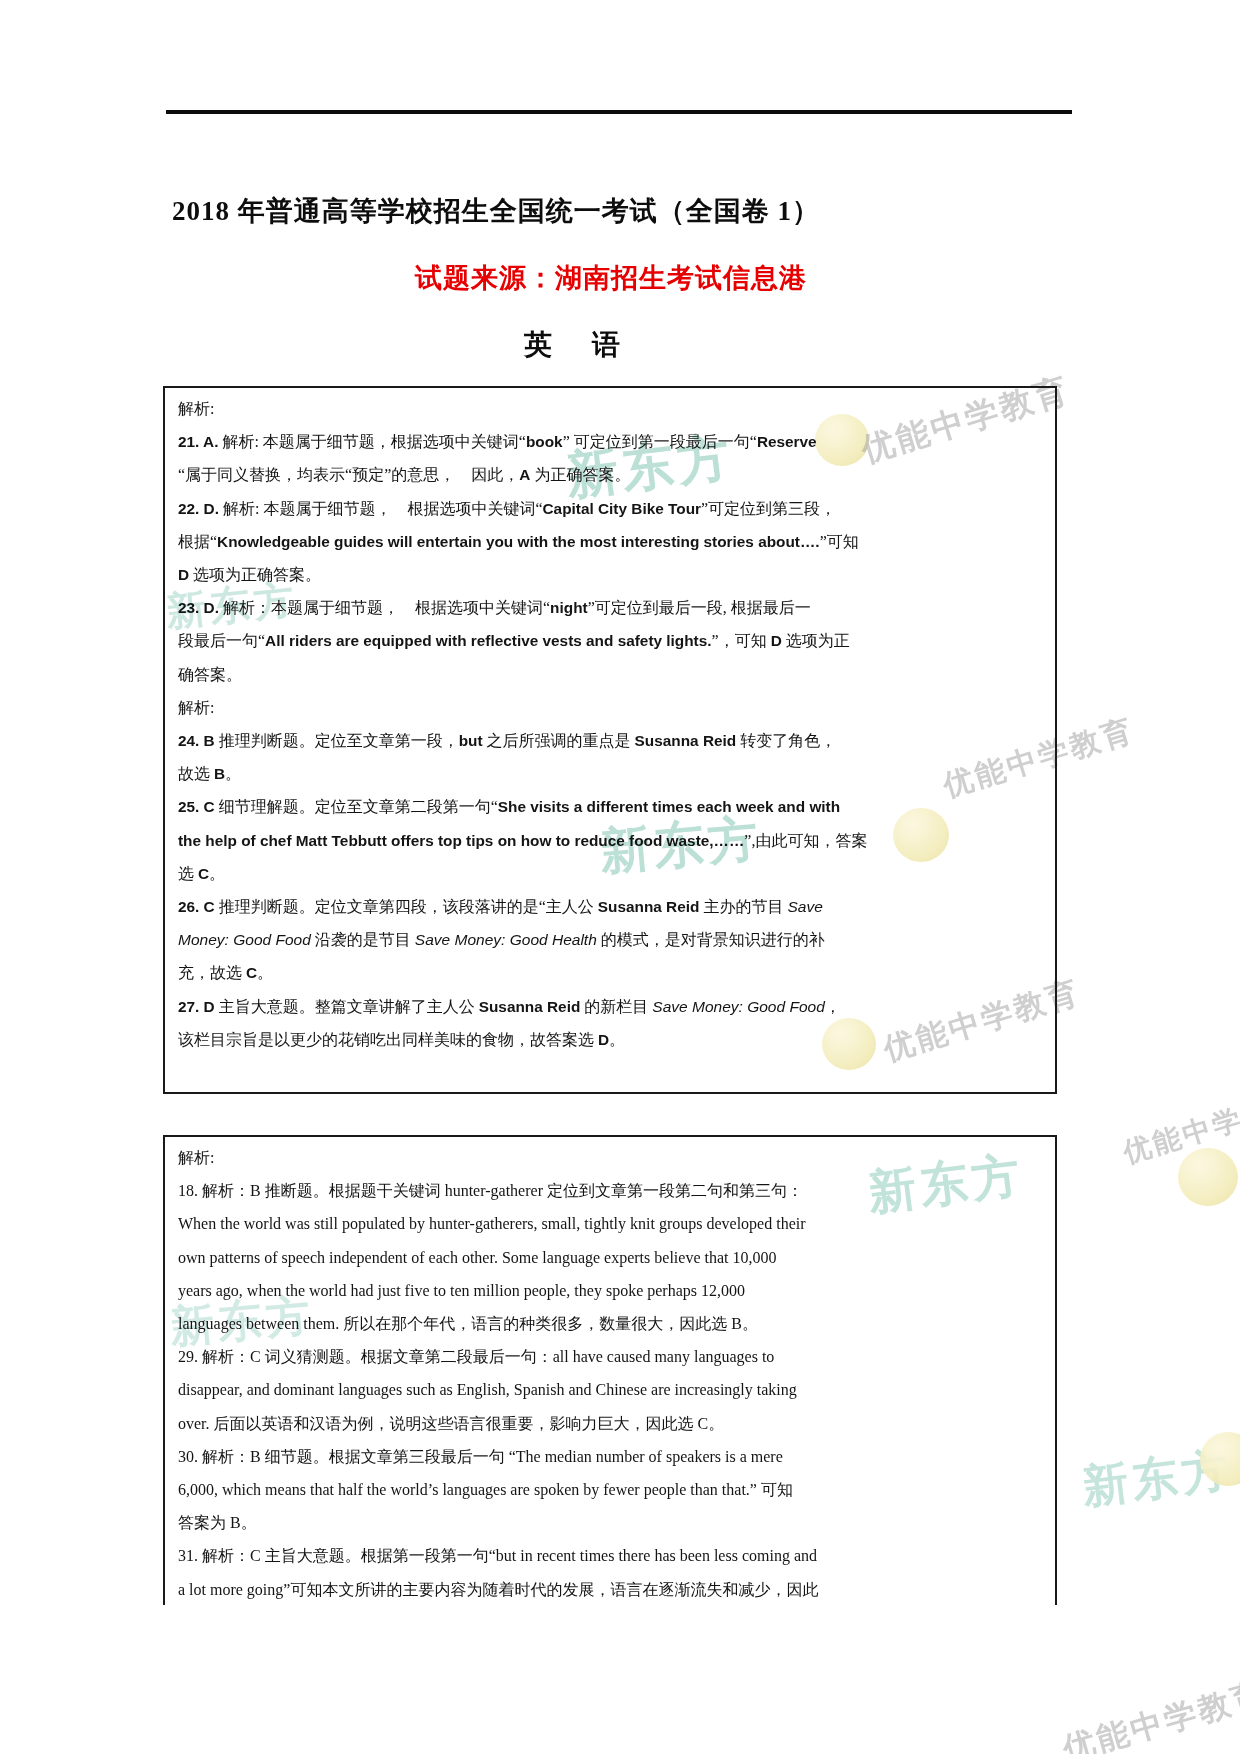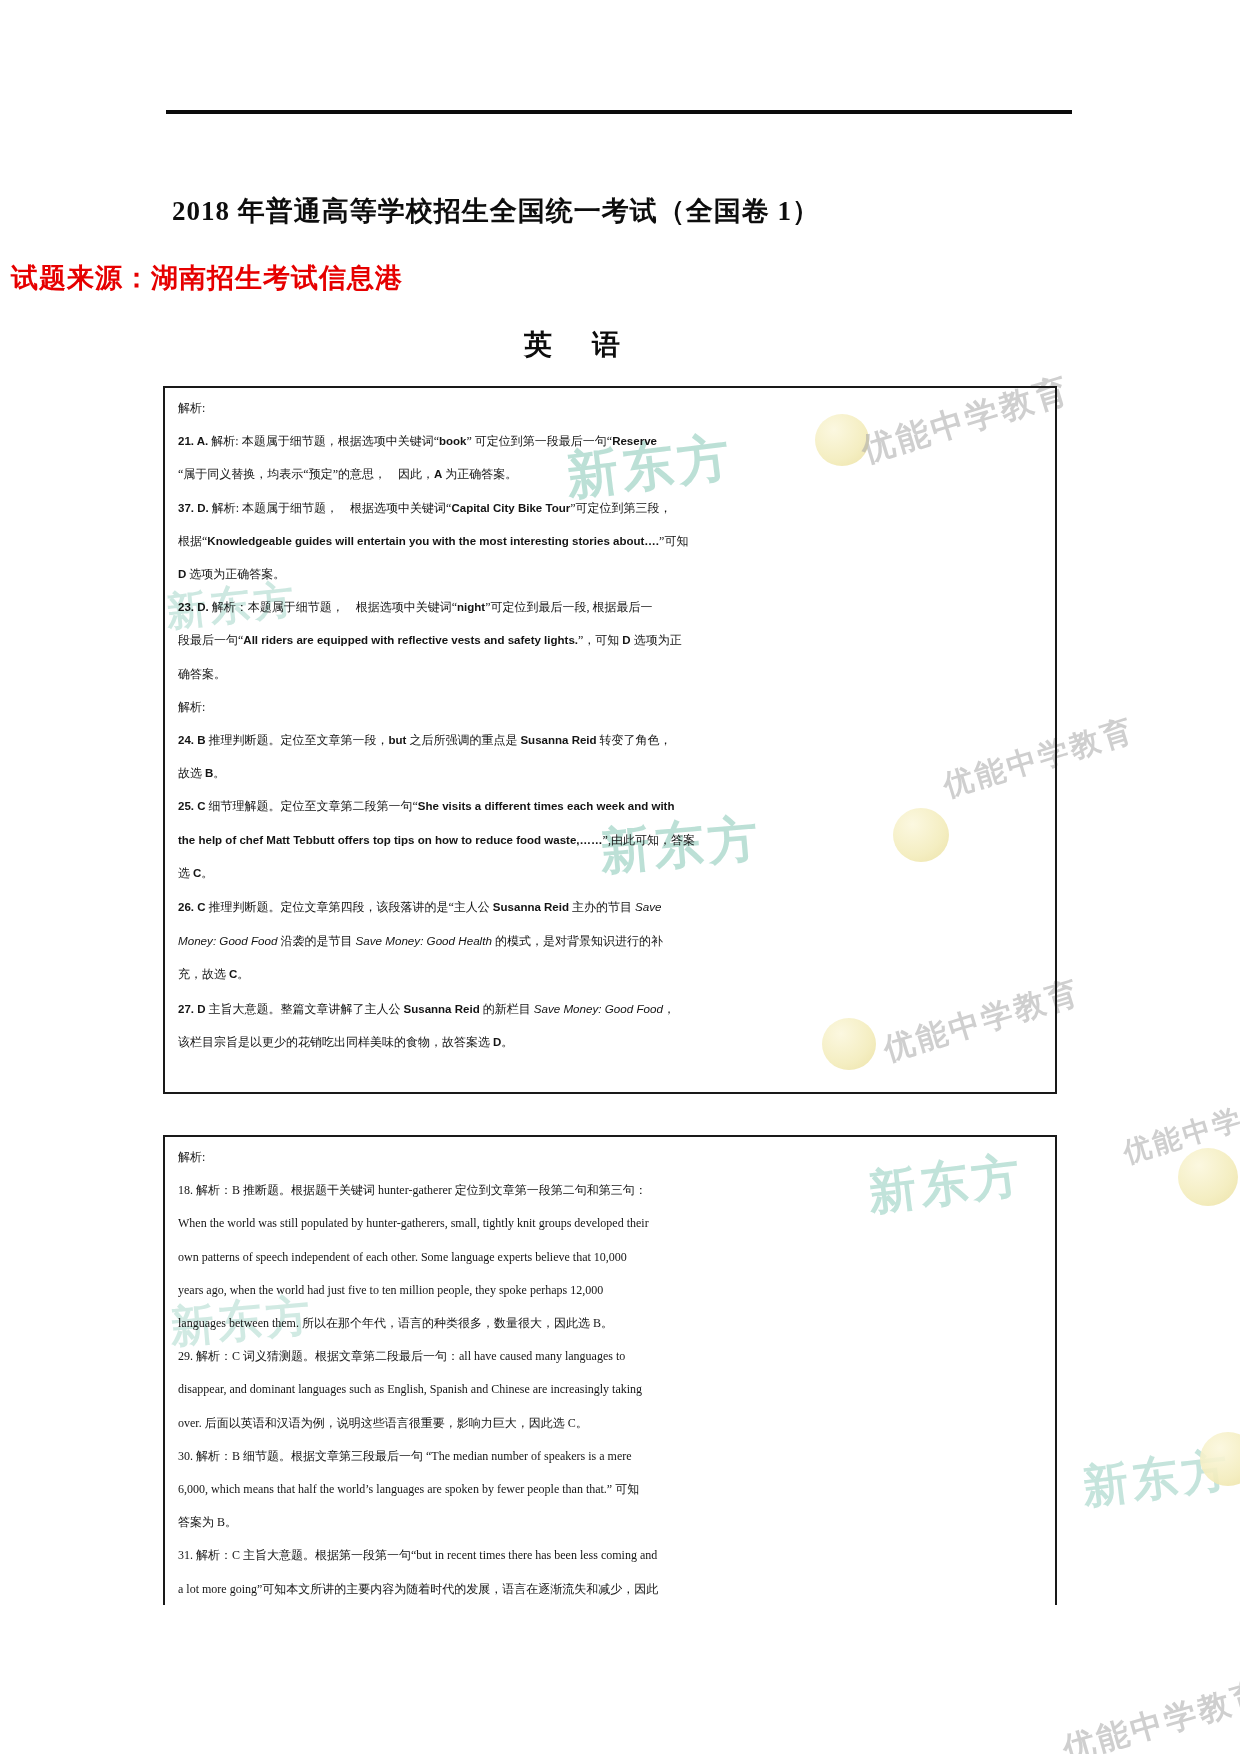--- a/index.html
+++ b/index.html
@@ -13,41 +13,41 @@
   }
   
   .top-rule{position:absolute;left:166px;top:110px;width:906px;height:4px;background:#0b0b0b;}
   
   .doc-title{
     position:absolute;left:0;top:193px;width:992px;
     text-align:center;font-size:27px;font-weight:bold;color:#0d0d0d;
     letter-spacing:1px;
   }
   .source-line{
-    position:absolute;left:11px;top:260px;width:1222px;
-    font-size:27px;font-weight:bold;
+    position:absolute;left:0;top:260px;width:1222px;
+    text-align:center;font-size:27px;font-weight:bold;
     letter-spacing:1px;
   }
   .subject-heading{
     position:absolute;left:0;top:326px;width:1150px;
     text-align:center;font-size:28px;font-weight:bold;color:#0d0d0d;
     letter-spacing:6px;
   }
   
   .abox{
     position:absolute;left:163px;width:894px;
     border:2px solid #191919;box-sizing:border-box;
     padding:4px 10px 0 13px;
     z-index:2;
   }
   #abox1{top:386px;height:708px;}
   #abox2{top:1135px;height:470px;border-bottom:none;}
   .line{
     margin:0;padding:0;
-    font-size:12px;line-height:33.2px;
+    font-size:16px;line-height:33.2px;
     white-space:nowrap;
     color:#141414;
   }
   .en{font-family:"Liberation Sans", sans-serif;font-weight:bold;font-size:0.96em;}
   .eni{font-family:"Liberation Sans", sans-serif;font-style:italic;font-size:0.97em;}
   
   .wm{position:absolute;z-index:1;pointer-events:none;white-space:nowrap;}
   .wm-green{font-weight:bold;font-family:"Liberation Sans",sans-serif;
     color:rgba(58,164,135,0.42);letter-spacing:4px;}
   .wm-gray{font-weight:bold;font-family:"Liberation Sans",sans-serif;
@@ -88,21 +88,21 @@
   <div class="wm wm-gray" style="left:1060px;top:1700px;font-size:32px;transform:rotate(-16deg);">优能中学教育</div>
 
   <div class="doc-title">2018 年普通高等学校招生全国统一考试（全国卷 1）</div>
   <div class="source-line" id="source-line" style="color: rgb(230, 0, 0);">试题来源：湖南招生考试信息港</div>
   <div class="subject-heading">英　语</div>
 
   <div class="abox" id="abox1">
       <p class="line">解析:</p>
       <p class="line"><b class="en">21. A.</b> 解析: 本题属于细节题，根据选项中关键词“<b class="en">book</b>” 可定位到第一段最后一句“<b class="en">Reserve</b></p>
       <p class="line">“属于同义替换，均表示“预定”的意思，　因此，<b class="en">A</b> 为正确答案。</p>
-      <p class="line"><b class="en">37. D.</b> 解析: 本题属于细节题，　根据选项中关键词“<b class="en">Capital City Bike Tour</b>”可定位到第三段，</p>
+      <p class="line"><b class="en">22. D.</b> 解析: 本题属于细节题，　根据选项中关键词“<b class="en">Capital City Bike Tour</b>”可定位到第三段，</p>
       <p class="line">根据“<b class="en">Knowledgeable guides will entertain you with the most interesting stories about….</b>”可知</p>
       <p class="line"><b class="en">D</b> 选项为正确答案。</p>
       <p class="line"><b class="en">23. D.</b> 解析：本题属于细节题，　根据选项中关键词“<b class="en">night</b>”可定位到最后一段, 根据最后一</p>
       <p class="line">段最后一句“<b class="en">All riders are equipped with reflective vests and safety lights.</b>”，可知 <b class="en">D</b> 选项为正</p>
       <p class="line">确答案。</p>
       <p class="line">解析:</p>
       <p class="line"><b class="en">24. B</b> 推理判断题。定位至文章第一段，<b class="en">but</b> 之后所强调的重点是 <b class="en">Susanna Reid</b> 转变了角色，</p>
       <p class="line">故选 <b class="en">B</b>。</p>
       <p class="line"><b class="en">25. C</b> 细节理解题。定位至文章第二段第一句“<b class="en">She visits a different times each week and with</b></p>
       <p class="line"><b class="en">the help of chef Matt Tebbutt offers top tips on how to reduce food waste,……</b>”,由此可知，答案</p>

